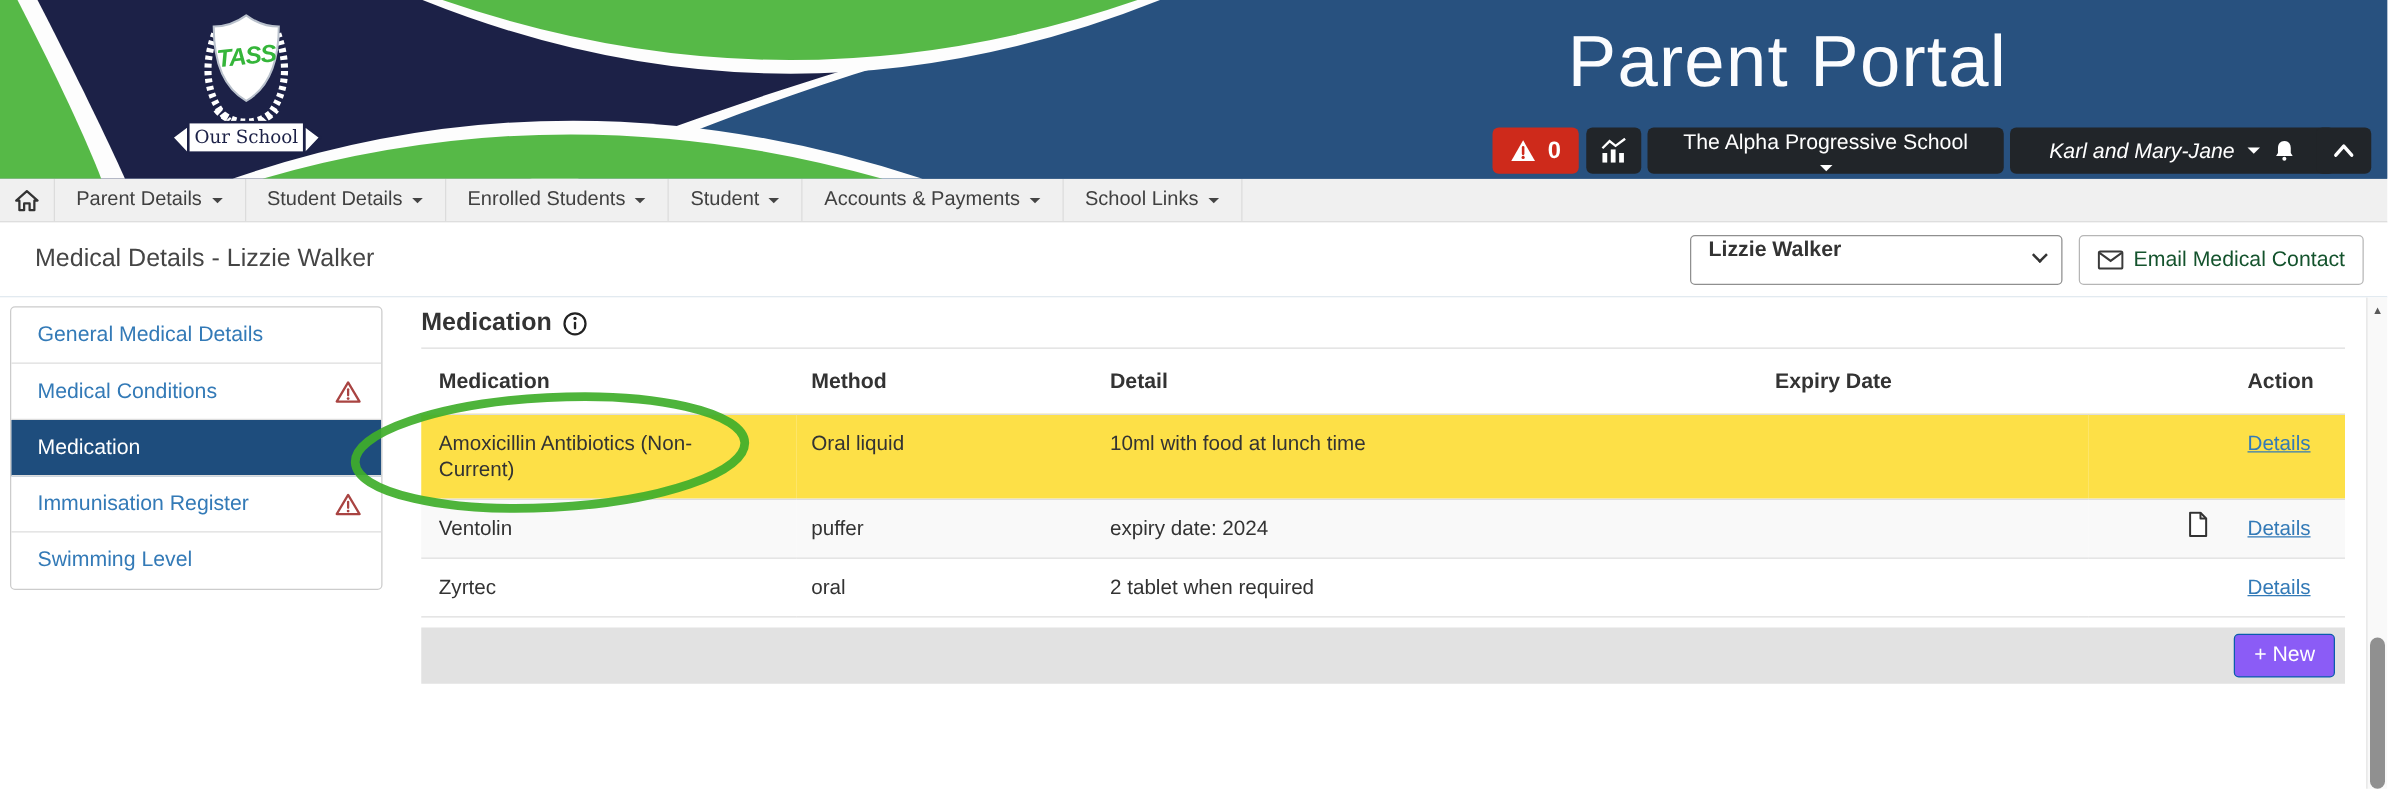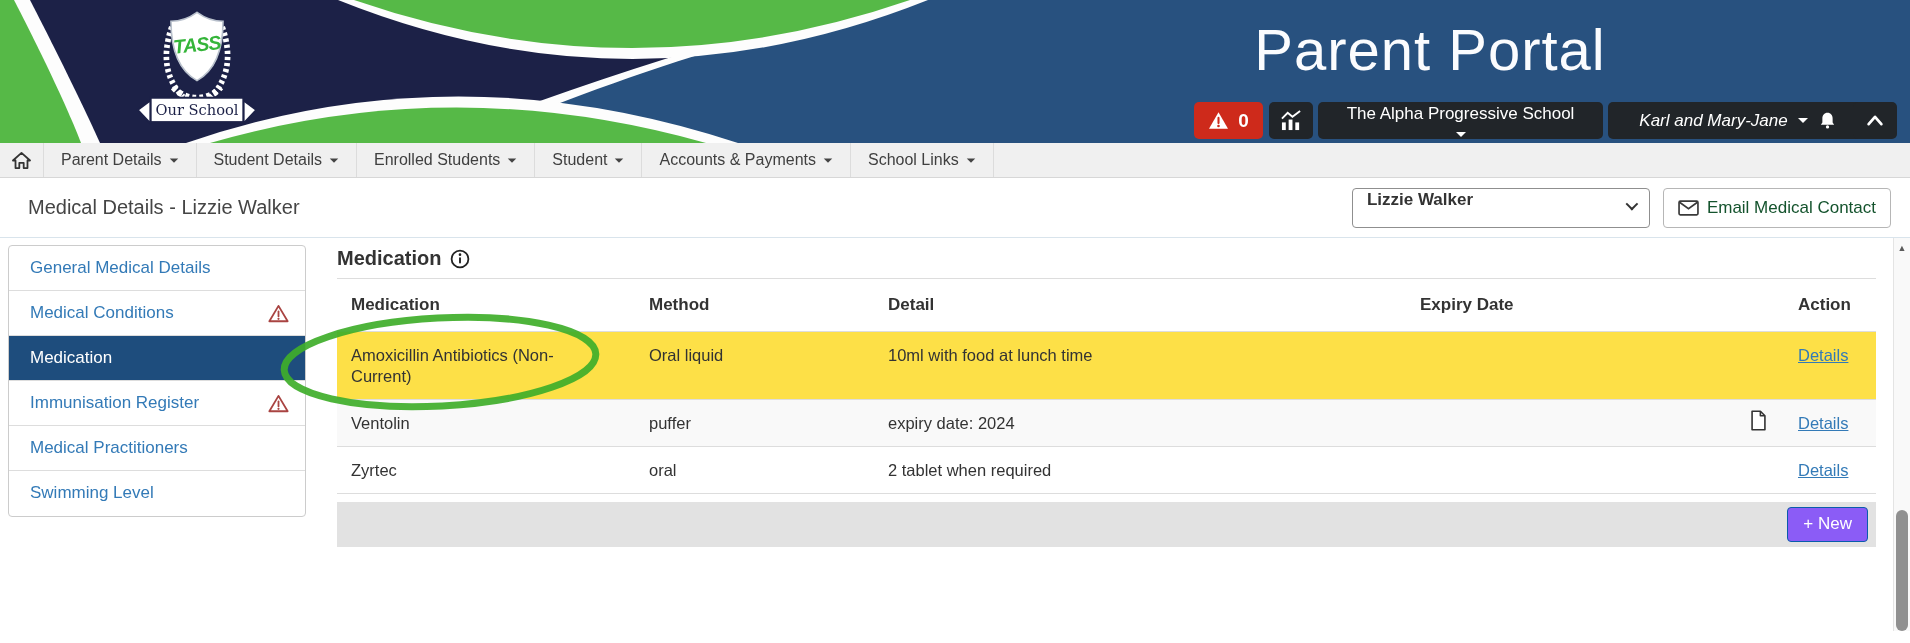--- a/index.html
+++ b/index.html
@@ -229,21 +229,20 @@
               <path d="M12,2.2 L22.6,20 H1.4 Z" fill="none" stroke="#a94442" stroke-width="2.1" stroke-linejoin="round"></path>
               <line x1="12" y1="8.6" x2="12" y2="14.2" stroke="#a94442" stroke-width="2.1" stroke-linecap="round"></line>
               <circle cx="12" cy="17.2" r="1.3" fill="#a94442"></circle>
             </svg></span></div>
         <div class="side-item active"><span>Medication</span></div>
         <div class="side-item"><span>Immunisation Register</span><span class="side-warn"><svg width="21" height="19" viewBox="0 0 24 22">
               <path d="M12,2.2 L22.6,20 H1.4 Z" fill="none" stroke="#a94442" stroke-width="2.1" stroke-linejoin="round"></path>
               <line x1="12" y1="8.6" x2="12" y2="14.2" stroke="#a94442" stroke-width="2.1" stroke-linecap="round"></line>
               <circle cx="12" cy="17.2" r="1.3" fill="#a94442"></circle>
             </svg></span></div>
-        <div class="side-item"><span>Medical Practitioners</span></div>
         <div class="side-item"><span>Swimming Level</span></div>
       </aside>
 
     <main class="main">
       <div class="panel-heading">
         <span>Medication</span>
         <span class="info-icon">
           <svg width="20" height="20" viewBox="0 0 20 20">
             <circle cx="10" cy="10" r="8.4" fill="none" stroke="#222" stroke-width="1.8"></circle>
             <rect x="9.05" y="8.3" width="1.9" height="6.2" rx="0.9" fill="#222"></rect>

